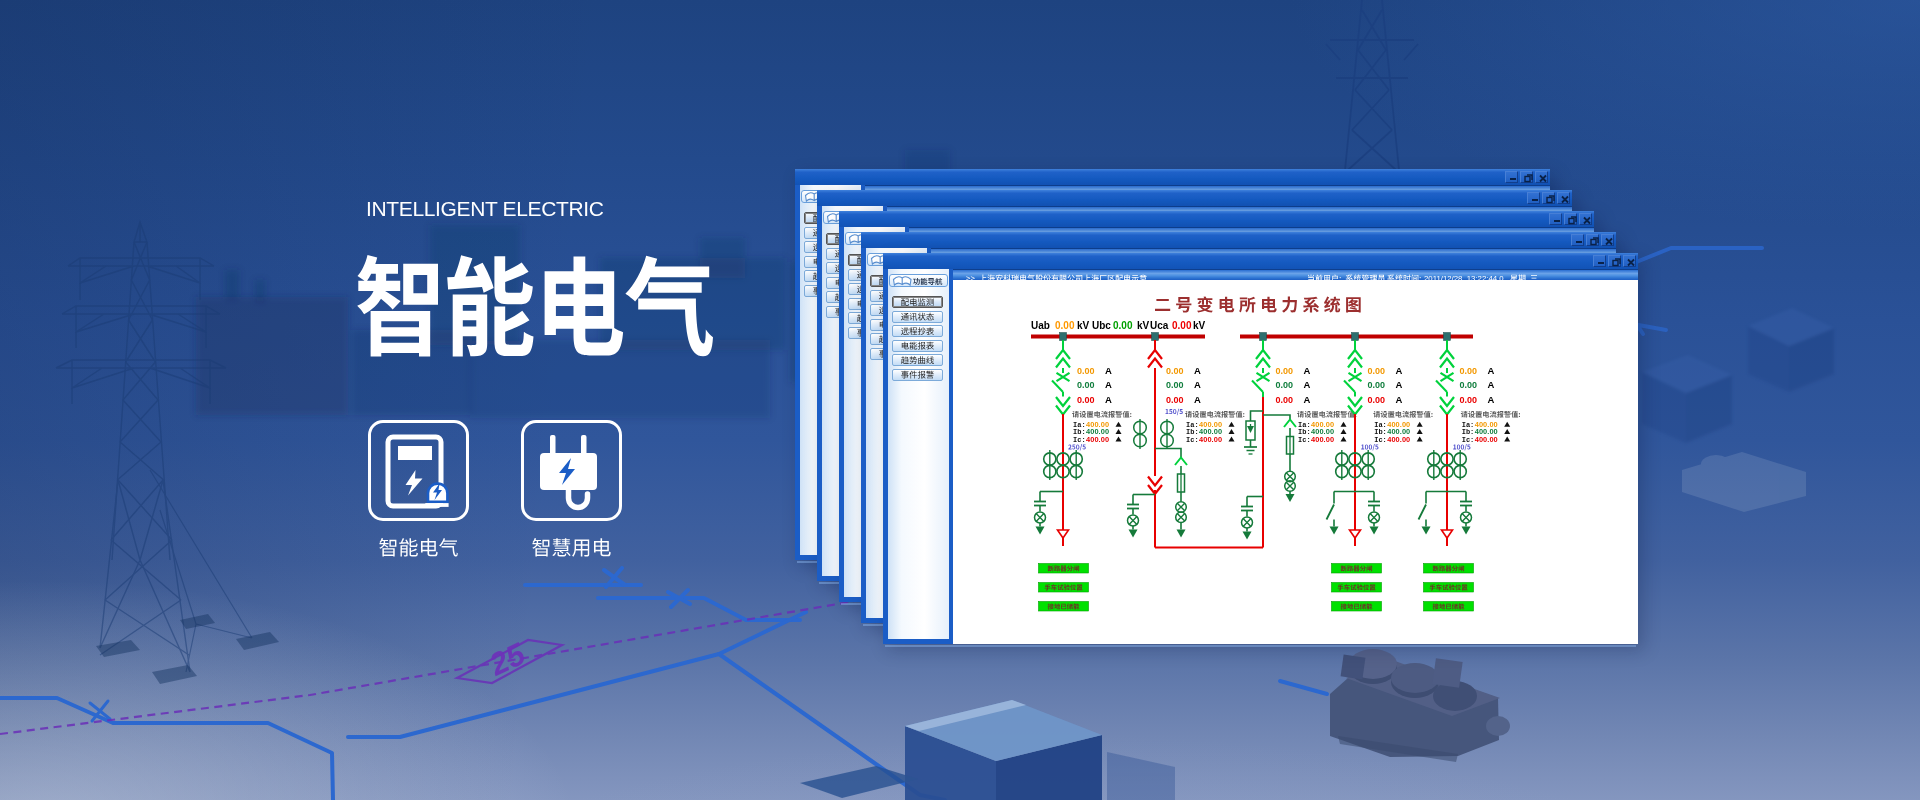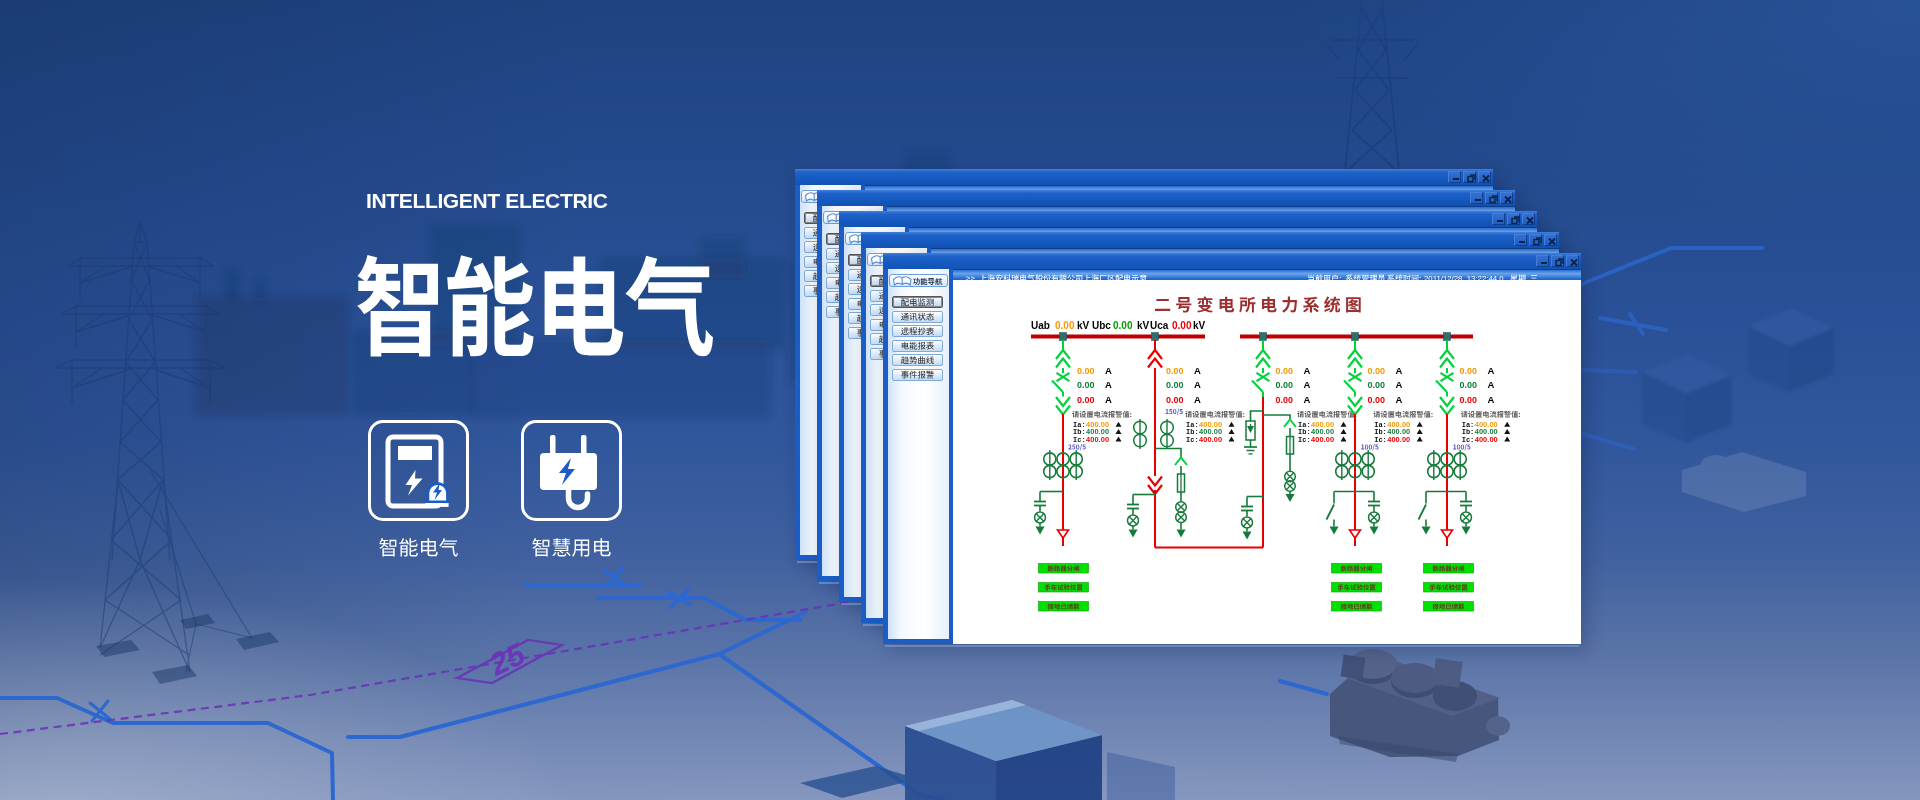--- a/index.html
+++ b/index.html
@@ -4,21 +4,21 @@
 *{margin:0;padding:0;box-sizing:border-box}
 html,body{width:1920px;height:800px;overflow:hidden;font-family:"Liberation Sans",sans-serif}
 #stage{position:relative;width:1920px;height:800px;overflow:hidden;
 background:
 radial-gradient(ellipse 900px 420px at 2% 104%, rgba(216,224,240,.48), rgba(216,224,240,0) 60%),
 radial-gradient(ellipse 900px 330px at 100% 0%, rgba(48,94,170,.55), rgba(48,94,170,0) 70%),
 radial-gradient(ellipse 1150px 390px at 56% 125%, rgba(150,166,202,.38), rgba(150,166,202,0) 68%),
 linear-gradient(96deg, rgba(18,40,84,.25) 0%, rgba(18,40,84,0) 30%),
 linear-gradient(180deg,#1e4380 0%,#234a8c 20%,#2a5197 40%,#30569b 55%,#41619f 70%,#5a74a8 82%,#7287b4 92%,#8496bf 100%);}
 .abs{position:absolute}
-.win{position:absolute;width:698px;height:391px;background:#1b5dc6;box-shadow:5px 6px 16px rgba(10,25,60,.25)}
+.win{position:absolute;width:755px;height:391px;background:#1b5dc6;box-shadow:5px 6px 16px rgba(10,25,60,.25)}
 .tbar{position:absolute;left:0;top:0;width:100%;height:16px;background:linear-gradient(180deg,#3f81dc 0%,#1f61c8 20%,#155ac0 60%,#1253b6 100%)}
 .wbtn{position:absolute;top:2px;width:13px;height:12px;background:linear-gradient(180deg,#3271d2,#2160c4);border:1px solid #477fd6;border-right-color:#123f8e;border-bottom-color:#123f8e}
 .wbtn svg{position:absolute;left:1px;top:0px}
 .strip{position:absolute;left:70px;top:16px;right:0;height:10.5px;border-top:1px solid #0e3f8e;background:linear-gradient(180deg,#2a6ed2 0%,#6aa2e8 35%,#4f92e2 55%,#2e74d2 80%,#1e5ec4 100%)}
 .sbar{position:absolute;left:5px;top:16px;width:61px;bottom:5px;background:linear-gradient(90deg,#cfe2f6 0%,#f4f9fe 22%,#ffffff 60%,#e6f0fb 100%)}
 .canvas{position:absolute;left:70px;top:26.5px;right:0;bottom:0;background:#ffffff}
 .fnbox{position:absolute;left:0.5px;top:4.5px;width:59px;height:13.5px;background:linear-gradient(180deg,#ffffff,#d4e7fa);border:1px solid #6aa0dc;border-radius:3px}
 .sbtn{position:absolute;left:4px;width:51px;height:12px;background:linear-gradient(180deg,#ffffff 0%,#e2eefb 45%,#c3dcf5 100%);border:1px solid #7caad9;border-radius:2px}
 .sbtn.sel{border:1px solid #555;box-shadow:0 0 0 1px #888 inset;background:linear-gradient(180deg,#ffffff 0%,#dceafa 45%,#b9d6f3 100%)}
 .card{position:absolute;width:101px;height:101px;border:3px solid #fff;border-radius:15px}
@@ -125,21 +125,21 @@
         <rect x="1434" y="660" width="27" height="26" fill="#4e5c84" transform="rotate(8 1447 673)"></rect>
         <ellipse cx="1498" cy="726" rx="12" ry="10" fill="#53638a"></ellipse>
         <polygon points="1338,736 1458,754 1456,762 1340,744" fill="#3a4a6e" opacity=".55"></polygon>
         <g opacity=".14" fill="#d8e0ec">
           <polygon points="1682,470 1742,452 1806,472 1806,496 1744,512 1682,492"></polygon>
           <ellipse cx="1716" cy="464" rx="15" ry="9"></ellipse>
           <ellipse cx="1762" cy="475" rx="15" ry="9"></ellipse>
         </g>
       </g>
     </svg>
-    <div class="abs" style="left:366px;top:189px;font-size:21px;font-weight:bold;color:#fff;letter-spacing:-0.35px">INTELLIGENT ELECTRIC</div>
+    <div class="abs" style="left:366px;top:197px;font-size:21px;font-weight:normal;color:#fff;letter-spacing:-0.35px">INTELLIGENT ELECTRIC</div>
     <svg class="abs" style="left:352px;top:240px" width="380" height="125" viewBox="0 0 380 125">
       <path d="M58.9 -61.1H72.7V-45.6H58.9ZM48.7 -70.6V-35.9H83.5V-70.6ZM26.8 -8.9H64.5V-3.6H26.8ZM26.8 -16.8V-21.9H64.5V-16.8ZM16.1 -30.5V8.1H26.8V5.1H64.5V8.0H75.7V-30.5ZM21.3 -62.0V-58.1L21.2 -56.1H12.6C14.0 -57.8 15.4 -59.8 16.7 -62.0ZM13.0 -77.9C11.2 -71.1 7.7 -64.4 3.0 -60.1C4.8 -59.2 7.8 -57.5 10.0 -56.1H3.8V-47.5H19.0C16.7 -43.0 12.0 -38.5 2.7 -34.9C5.1 -33.1 8.2 -29.8 9.6 -27.7C17.9 -31.5 23.2 -36.0 26.5 -40.8C30.6 -37.9 35.6 -34.1 38.2 -31.8L46.0 -38.8C43.6 -40.4 34.5 -45.6 30.6 -47.5H45.7V-56.1H31.6L31.7 -57.9V-62.0H43.5V-70.4H20.8C21.6 -72.3 22.2 -74.1 22.7 -75.9Z M118.9 -67.8C120.4 -65.5 121.8 -62.9 123.2 -60.3L111.0 -59.8C113.4 -64.6 115.8 -70.1 117.9 -75.3L106.6 -77.7C105.1 -72.2 102.5 -65.1 99.8 -59.3L92.7 -59.1L93.6 -48.7L127.5 -50.9C128.2 -49.1 128.8 -47.5 129.1 -46.0L139.1 -50.0C137.4 -56.0 132.6 -64.6 128.1 -71.3ZM121.8 -35.5V-30.7H108.3V-35.5ZM98.2 -44.4V8.0H108.3V-9.2H121.8V-3.1C121.8 -2.0 121.6 -1.7 120.4 -1.7C119.2 -1.6 115.7 -1.5 112.4 -1.7C113.8 0.8 115.4 5.1 115.9 7.9C121.4 7.9 125.6 7.8 128.7 6.1C131.8 4.5 132.7 1.8 132.7 -2.9V-44.4ZM108.3 -22.6H121.8V-17.3H108.3ZM167.2 -71.6C162.9 -69.1 156.9 -66.3 150.7 -64.0V-77.0H139.9V-49.5C139.9 -39.4 142.5 -36.2 153.2 -36.2C155.3 -36.2 163.4 -36.2 165.7 -36.2C174.2 -36.2 177.1 -39.5 178.3 -51.3C175.3 -52.0 170.8 -53.7 168.6 -55.4C168.3 -47.3 167.6 -46.0 164.7 -46.0C162.8 -46.0 156.2 -46.0 154.7 -46.0C151.3 -46.0 150.7 -46.4 150.7 -49.6V-55.1C158.6 -57.4 167.2 -60.3 174.1 -63.7ZM167.8 -30.7C163.4 -27.8 157.2 -24.7 150.7 -22.1V-34.4H139.9V-5.6C139.9 4.4 142.6 7.6 153.2 7.6C155.5 7.6 163.9 7.6 166.3 7.6C175.0 7.6 177.8 3.9 179.0 -8.9C176.1 -9.6 171.7 -11.3 169.4 -13.0C169.0 -3.6 168.4 -2.0 165.2 -2.0C163.3 -2.0 156.3 -2.0 154.9 -2.0C151.3 -2.0 150.7 -2.5 150.7 -5.7V-13.0C159.0 -15.6 168.0 -18.8 175.0 -22.7Z M219.0 -34.7V-26.2H201.4V-34.7ZM230.8 -34.7H248.6V-26.2H230.8ZM219.0 -44.7H201.4V-53.5H219.0ZM230.8 -44.7V-53.5H248.6V-44.7ZM190.1 -64.2V-10.2H201.4V-15.5H219.0V-10.6C219.0 3.4 222.6 7.1 235.1 7.1C238.0 7.1 249.6 7.1 252.6 7.1C263.7 7.1 267.1 1.8 268.6 -12.6C266.0 -13.1 262.4 -14.6 259.7 -16.0V-64.2H230.8V-76.8H219.0V-64.2ZM257.7 -15.5C257.0 -6.3 255.9 -3.9 251.4 -3.9C249.1 -3.9 238.9 -3.9 236.4 -3.9C231.4 -3.9 230.8 -4.7 230.8 -10.6V-15.5Z M293.7 -54.9V-46.0H347.2V-54.9ZM291.7 -77.3C287.6 -64.7 279.9 -52.5 270.9 -45.1C273.6 -43.7 278.6 -40.4 280.6 -38.6C286.1 -43.8 291.4 -51.0 295.8 -59.1H354.7V-68.3H300.2C301.1 -70.4 301.9 -72.5 302.7 -74.7ZM283.7 -41.1V-31.8H330.5C331.4 -9.6 335.0 7.9 348.6 7.9C355.6 7.9 357.7 3.0 358.5 -8.2C356.2 -9.7 353.4 -12.4 351.3 -14.9C351.2 -7.6 350.7 -3.0 349.3 -3.0C343.4 -2.9 341.5 -20.7 341.4 -41.1Z" fill="#ffffff" transform="translate(2.5,107) scale(1,1.18)"></path>
     </svg>
     <div class="card" style="left:368px;top:420px"></div>
     <div class="card" style="left:521px;top:420px"></div>
     <svg class="abs" style="left:368px;top:420px" width="101" height="101" viewBox="0 0 101 101">
       <rect x="20" y="17" width="53" height="69" rx="5" fill="none" stroke="#fff" stroke-width="5"></rect>
       <rect x="30" y="26" width="34" height="14" fill="#fff"></rect>
       <path d="M47.5 50 L37.5 65 L44 65 L40 75.5 L54.5 58.5 L47 58.5 Z" fill="#fff"></path>
       <path d="M60 81.8 v-8.5 a 9.7 9.7 0 0 1 19.4 0 v8.5 Z" fill="#fff" stroke="#1b5dc6" stroke-width="2.6"></path>

